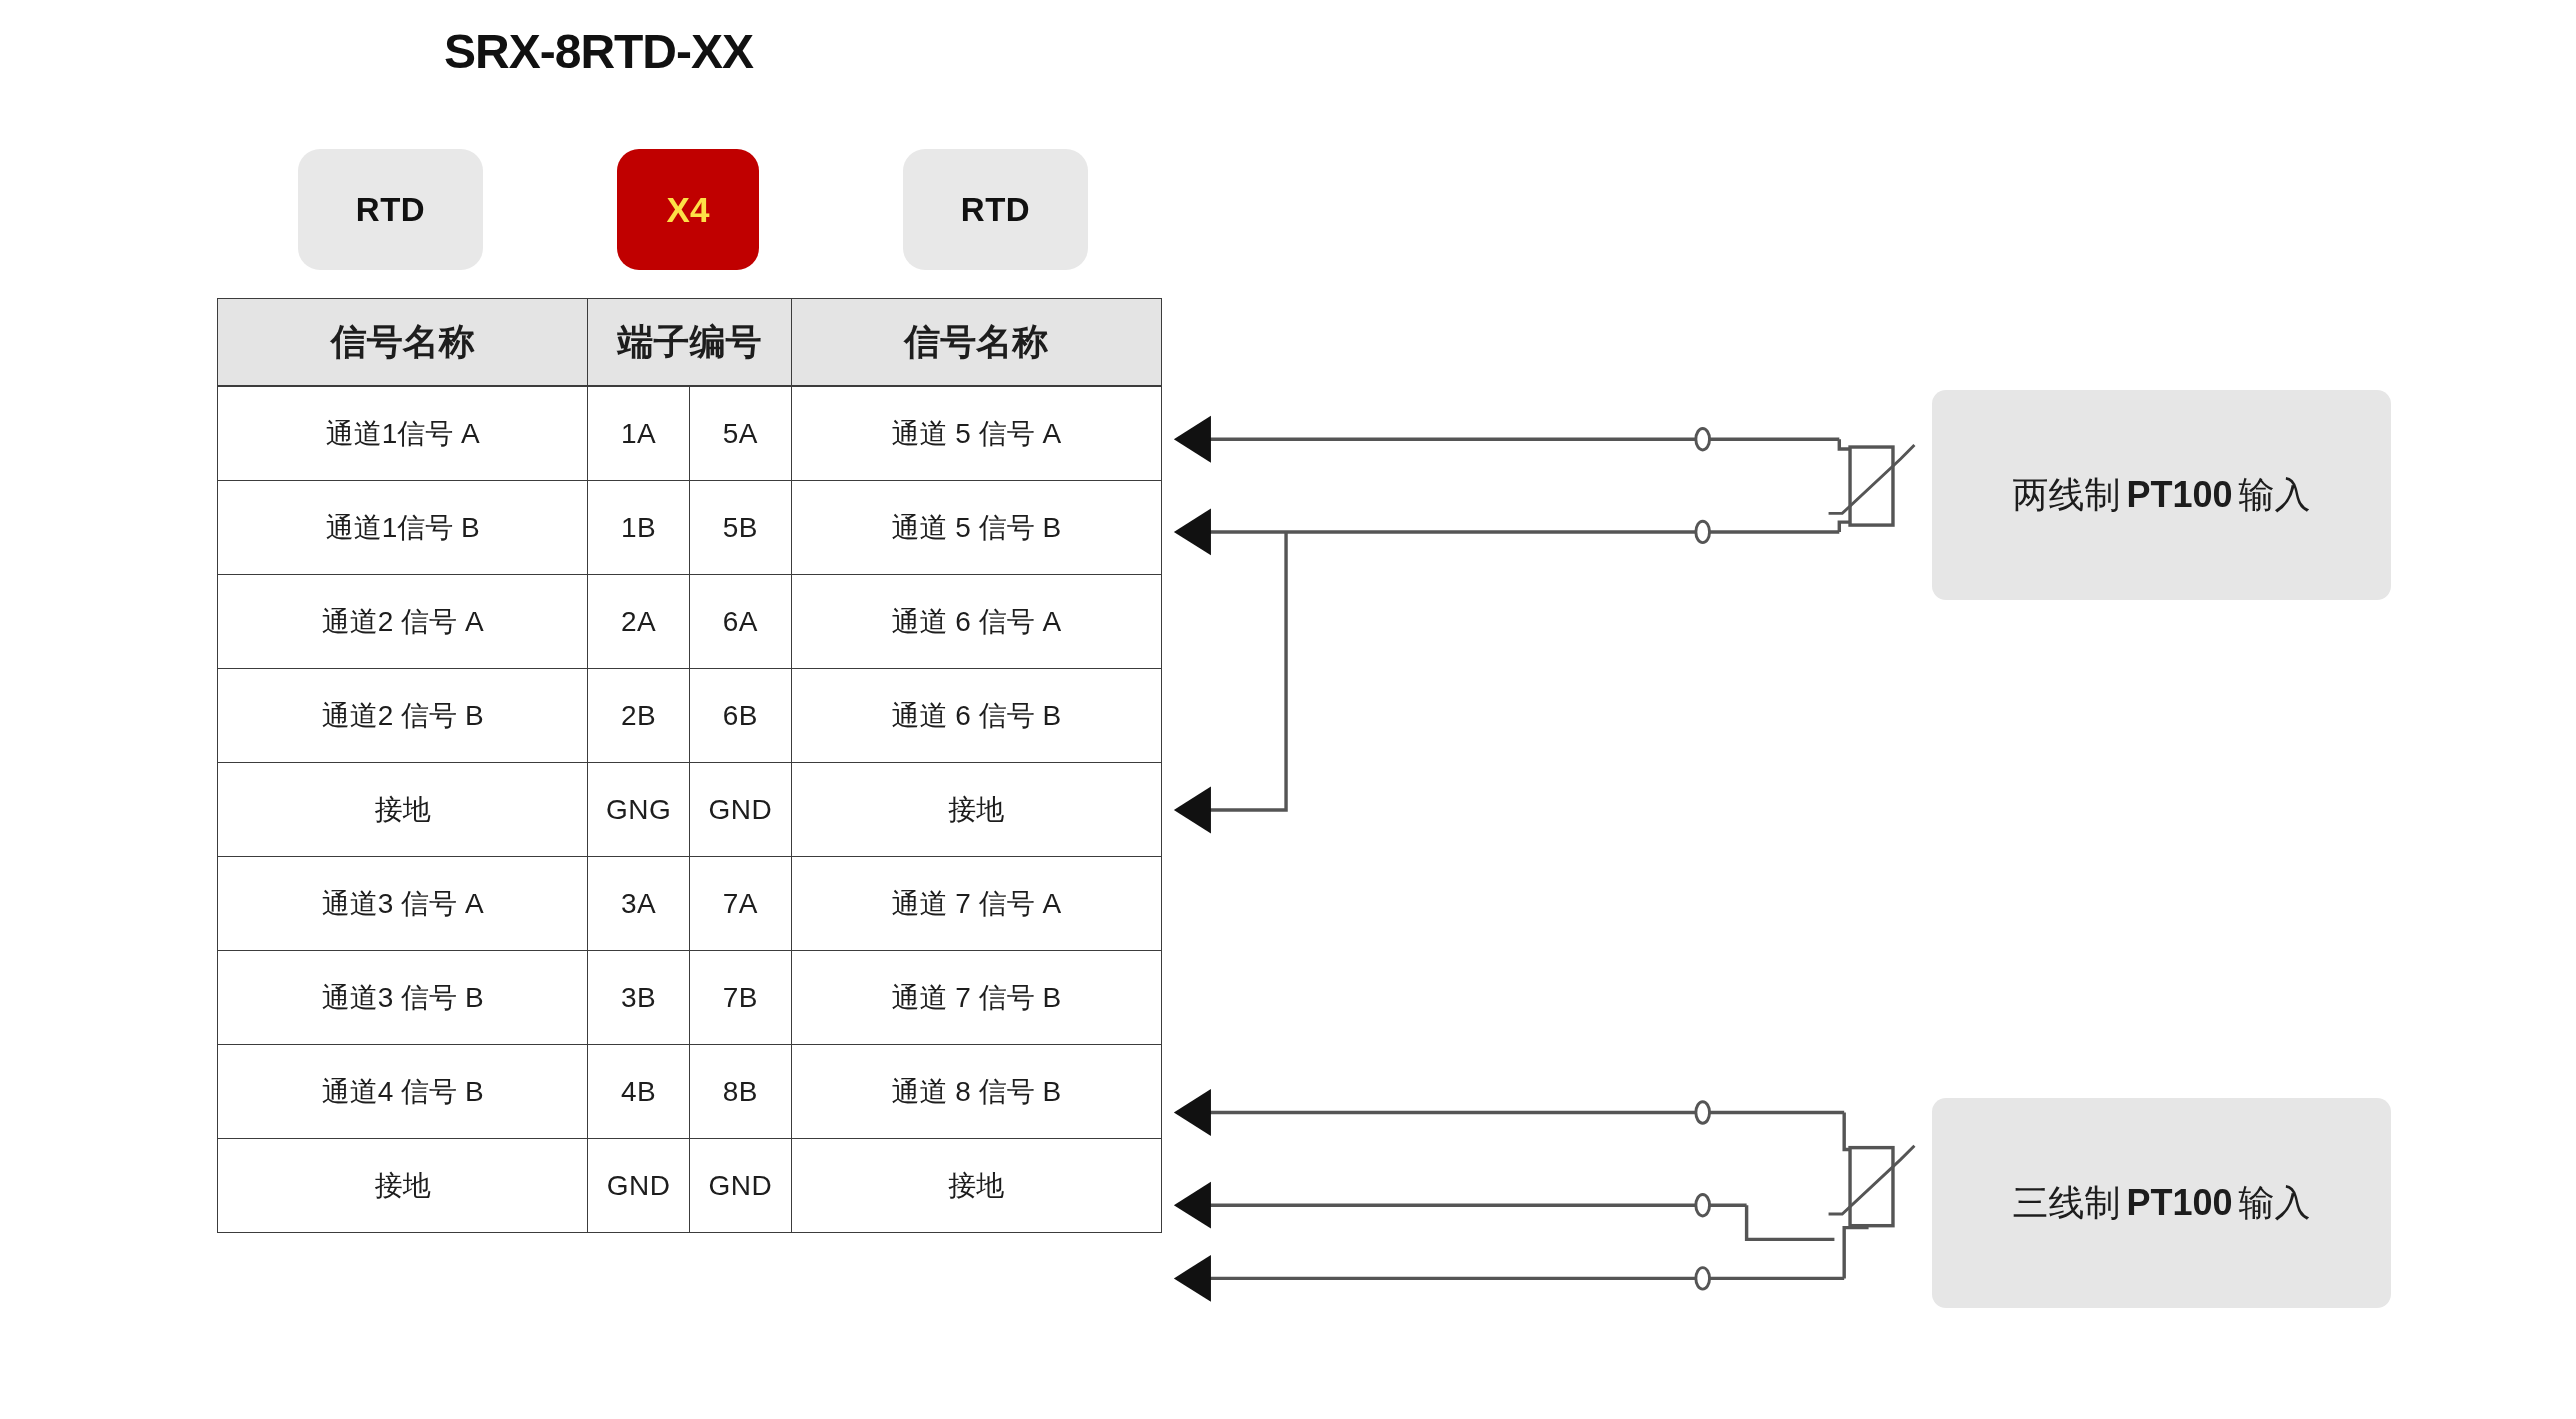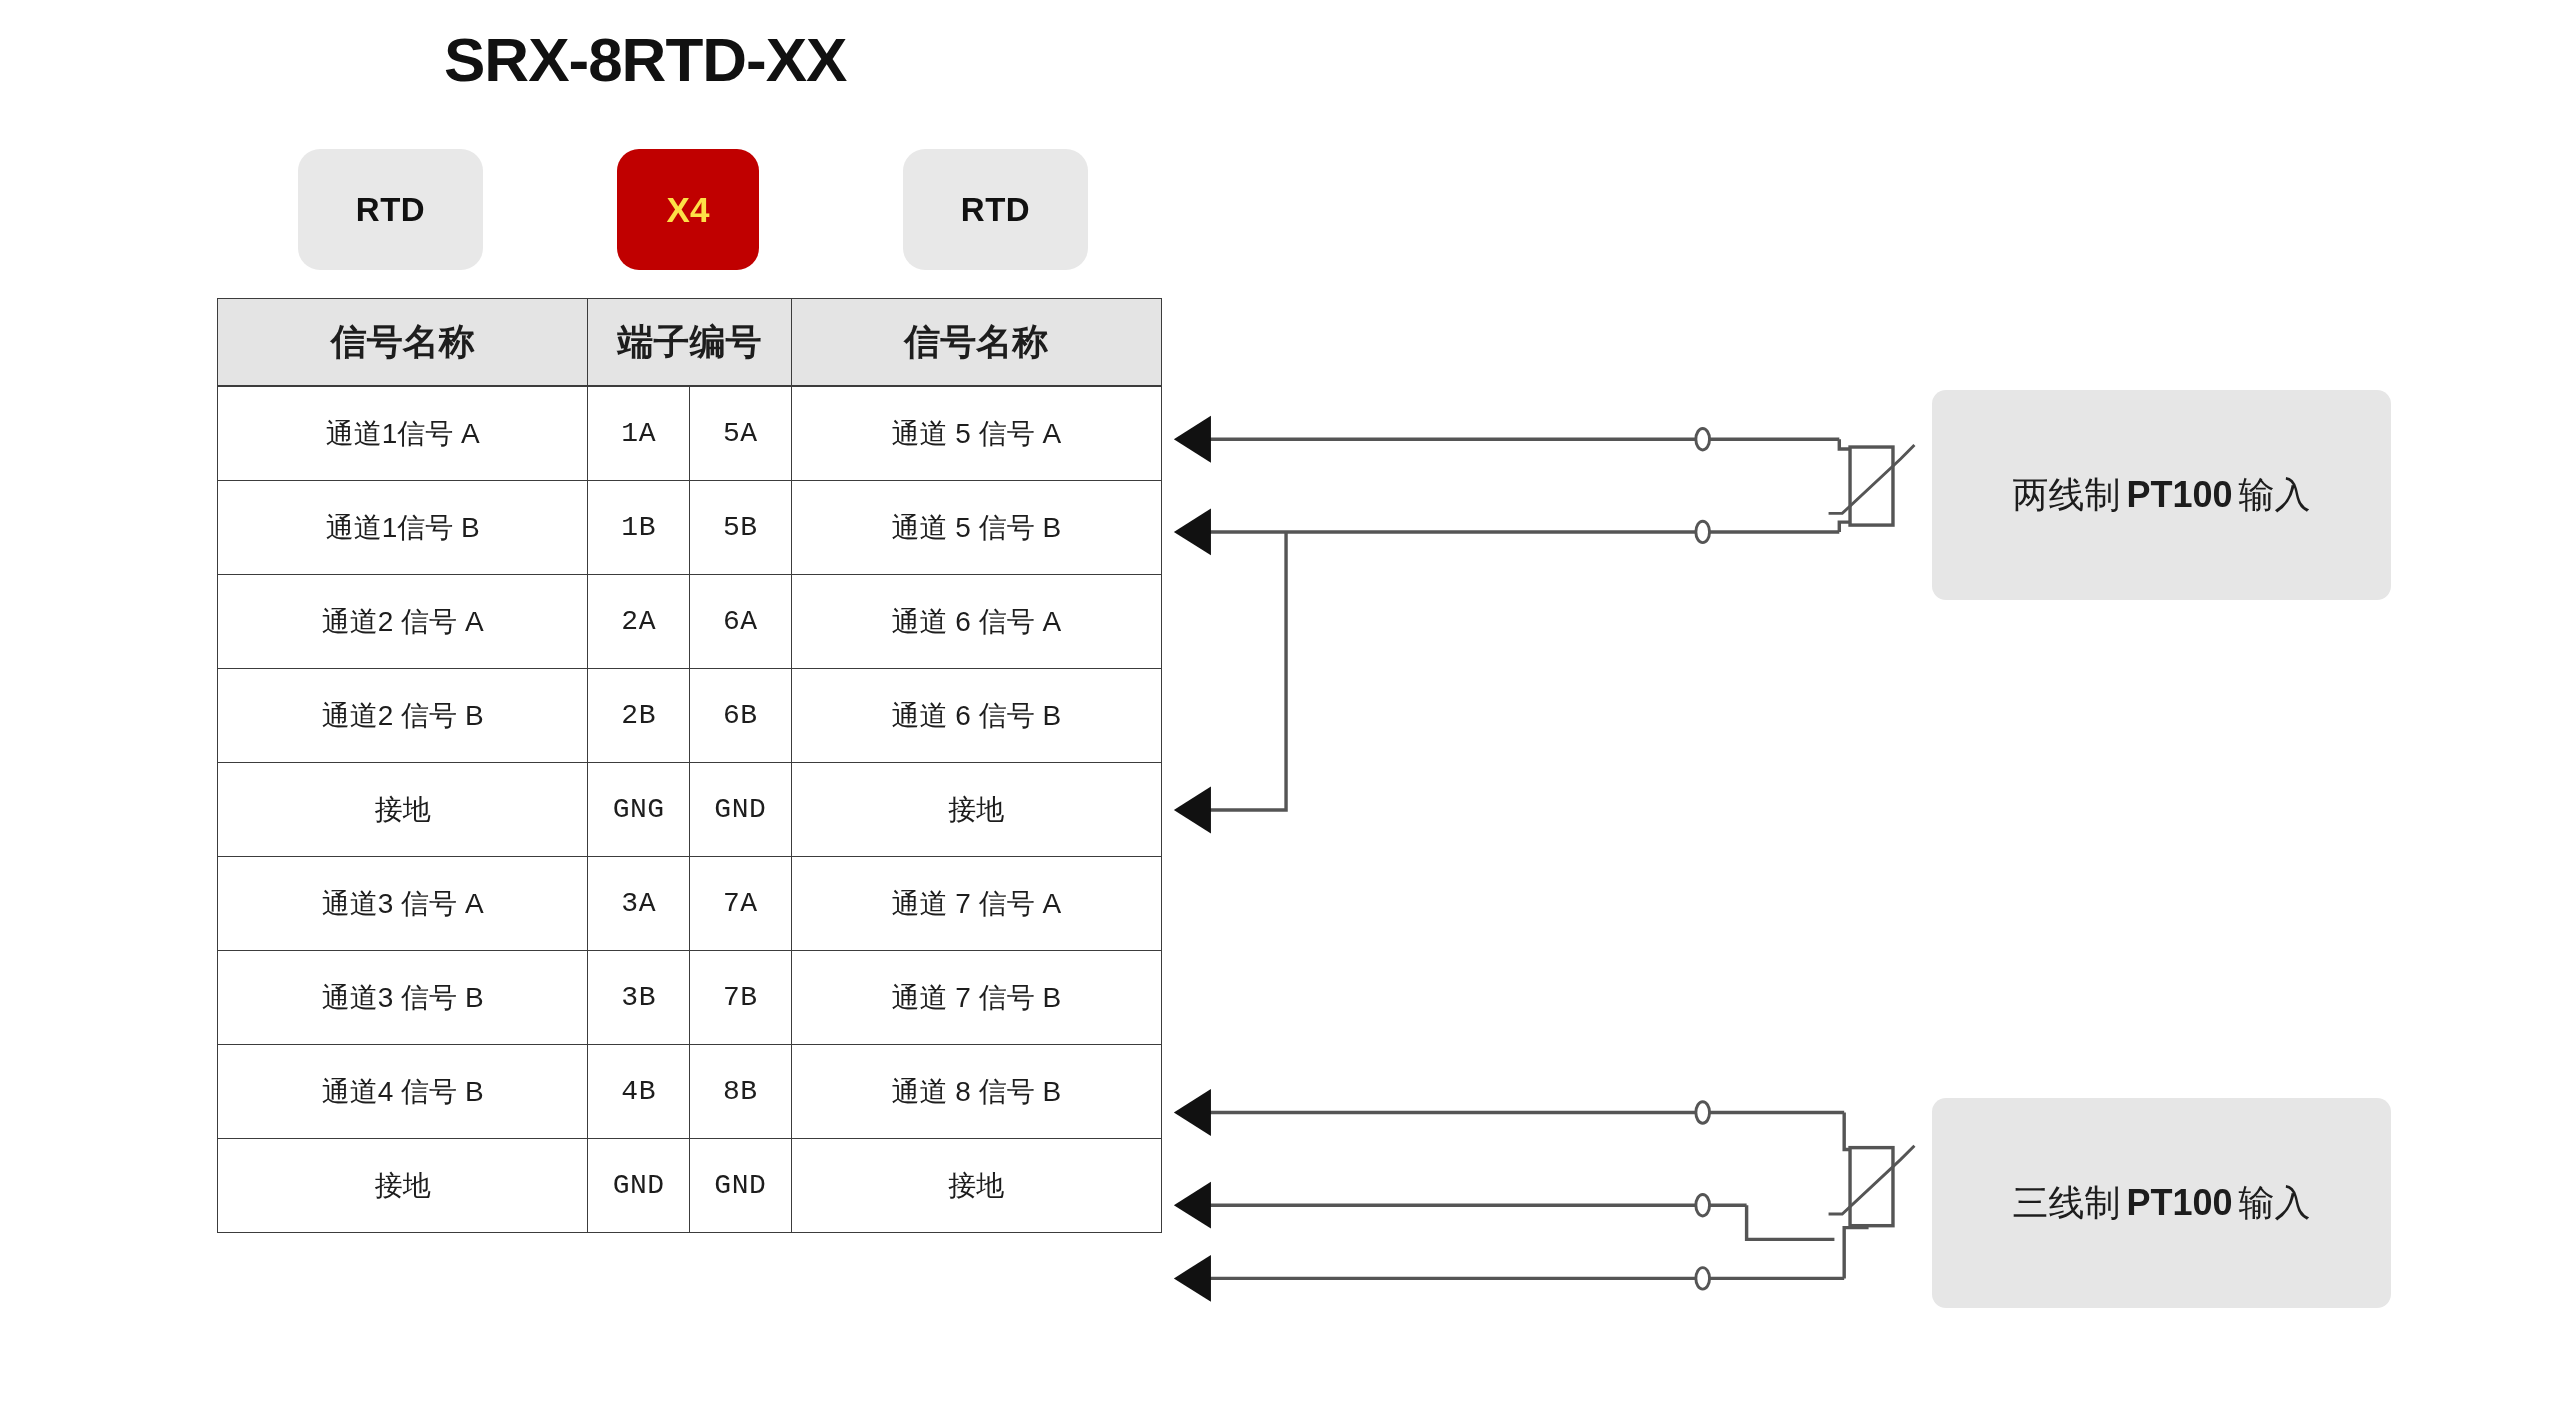--- a/index.html
+++ b/index.html
@@ -1,20 +1,20 @@
 <!DOCTYPE html>
 <html><head>
 <meta charset="utf-8">
 <style>
   html,body{margin:0;padding:0;background:#ffffff;}
   body{width:2576px;height:1420px;position:relative;overflow:hidden;
        font-family:"Liberation Sans","DejaVu Sans",sans-serif;color:#1a1a1a;}
 
   
-  #title{position:absolute;left:444px;top:27px;font-size:62px;font-weight:bold;
+  #title{position:absolute;left:444px;top:27px;font-size:48px;font-weight:bold;
          letter-spacing:-1px;color:#111111;line-height:1.05;white-space:nowrap;}
 
   
   .badge{position:absolute;display:flex;align-items:center;justify-content:center;
          border-radius:22px;font-weight:bold;}
   .badge.gray{background:#e8e8e8;color:#111111;font-size:33px;letter-spacing:0.5px;}
   .badge.red{color:#fde047;font-size:35px;}
   #badge-rtd-left{left:298px;top:149px;width:185px;height:121px;}
   #badge-x4{left:617px;top:149px;width:142px;height:121px;}
   #badge-rtd-right{left:903px;top:149px;width:185px;height:121px;}
@@ -24,21 +24,21 @@
                 border-collapse:collapse;table-layout:fixed;}
   #pinout-table td,#pinout-table th{
         border:1.5px solid #3c3c3c;
         text-align:center;vertical-align:middle;
         font-size:28px;font-weight:normal;color:#1d1d1d;
         padding:0;height:93px;}
   #pinout-table thead th{background:#e4e4e4;font-weight:bold;font-size:36px;height:86px;
         border-bottom:2.9px solid #3c3c3c;}
   #pinout-table tbody td{background:#ffffff;}
   .col-sig{width:305px;}
-  .col-term{width:167px;font-family:Liberation Mono, monospace;}
+  .col-term{width:167px;}
   .cell-term{font-size:32px;letter-spacing:0.5px;}
 
   
   #wiring{position:absolute;left:0;top:0;width:2576px;height:1420px;pointer-events:none;}
 
   
   .callout{position:absolute;background:#e6e6e6;border-radius:14px;
            display:flex;align-items:center;justify-content:center;
            font-size:36px;color:#1d1d1d;}
   .callout b{font-weight:bold;padding:0 5.9px;}

